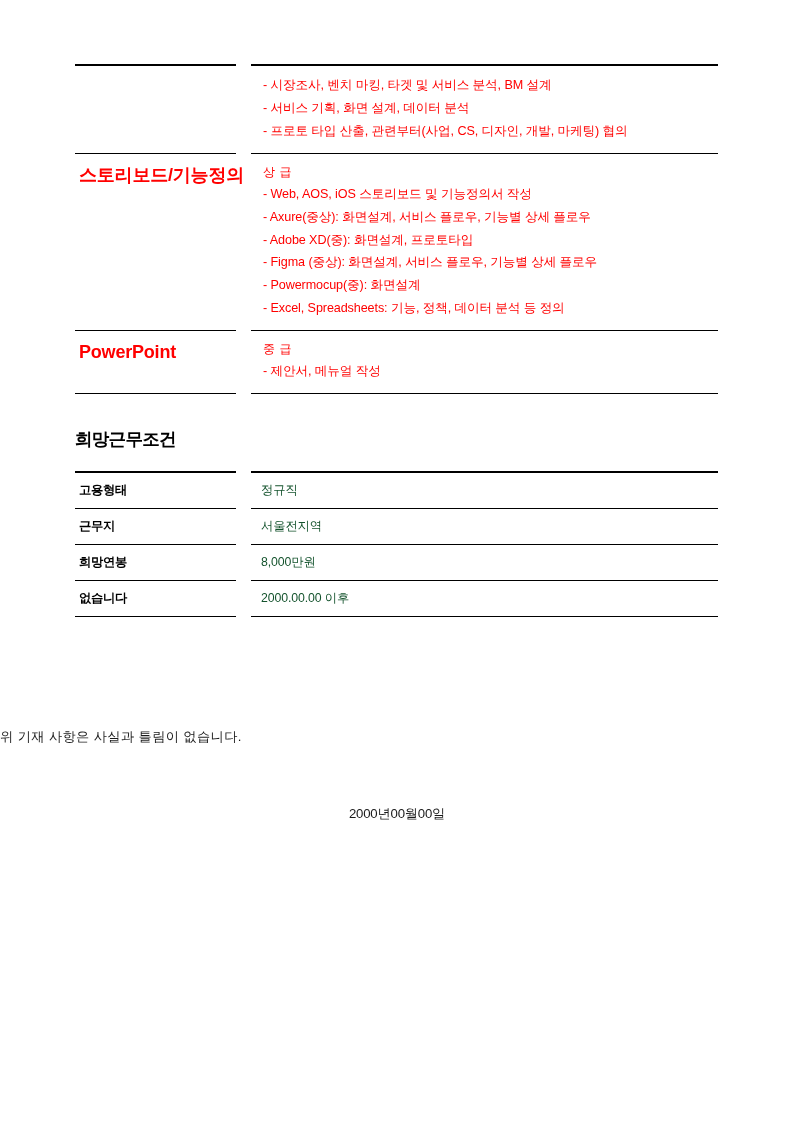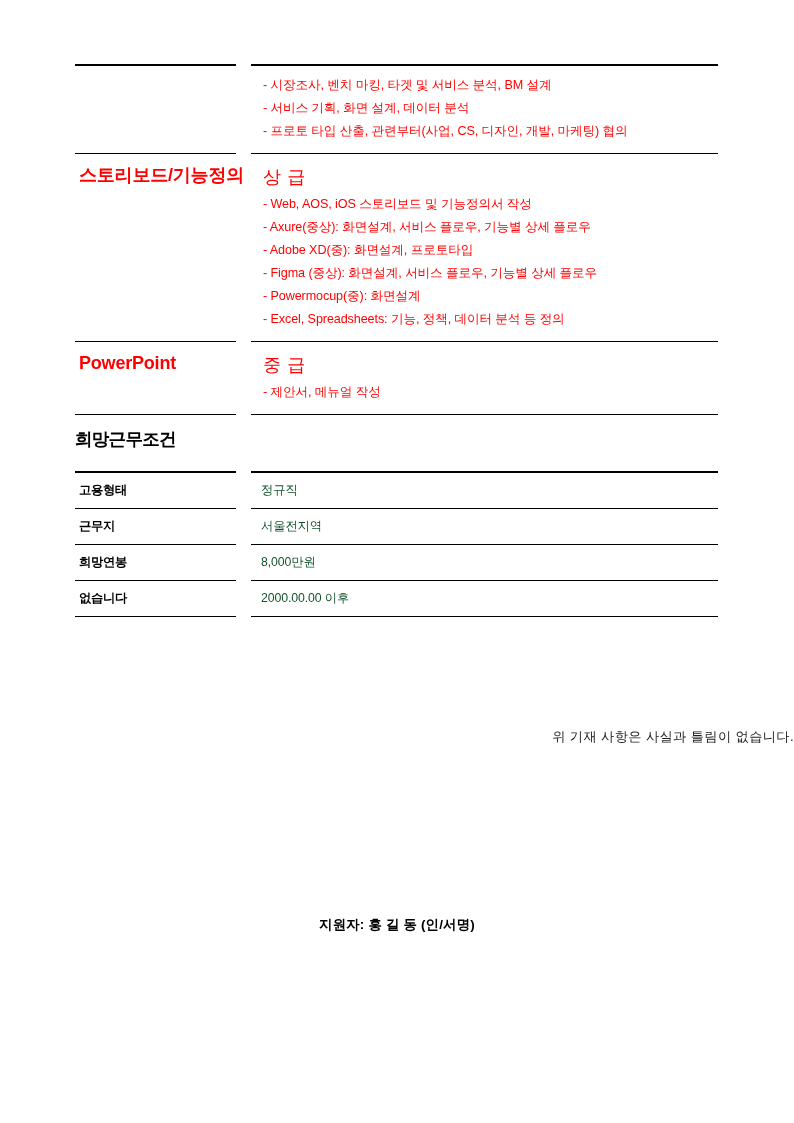--- a/index.html
+++ b/index.html
@@ -61,21 +61,21 @@
 
   .skill-name {
     font-size: 18px;
     font-weight: bold;
     color: #FF0000;
     line-height: 1.45;
     letter-spacing: -0.2px;
     white-space: nowrap;
   }
   .skill-level {
-    font-size: 18px;
+    font-size: 12px;
     color: #FF0000;
     line-height: 1.75;
     letter-spacing: 0.6px;
   }
   .skill-line {
     font-size: 12.6px;
     color: #FF0000;
     line-height: 1.82;
     letter-spacing: -0.1px;
     white-space: nowrap;
@@ -118,21 +118,21 @@
     line-height: 1.3;
     white-space: nowrap;
   }
 
   
   .closing-statement {
     position: absolute;
     left: 0;
     top: 728px;
     width: 794px;
-    text-align: right;
+    text-align: left;
     font-size: 13.2px;
     color: #1a1a1a;
     letter-spacing: 0.4px;
   }
   .closing-date {
     position: absolute;
     left: 0;
     top: 805px;
     width: 794px;
     text-align: center;
@@ -255,15 +255,15 @@
         <td class="cell-gap"></td>
         <td class="cell-value">
           <div class="cond-value">2000.00.00  이후</div>
         </td>
       </tr>
 
     </tbody>
   </table>
 
   <div class="closing-statement">위 기재 사항은 사실과 틀림이 없습니다.</div>
-  <div class="signature-line">지원자: 홍 길 동 (인/서명)</div>
+  <div class="closing-date">2000년00월00일</div>
 
 </div>
 
 </body></html>

